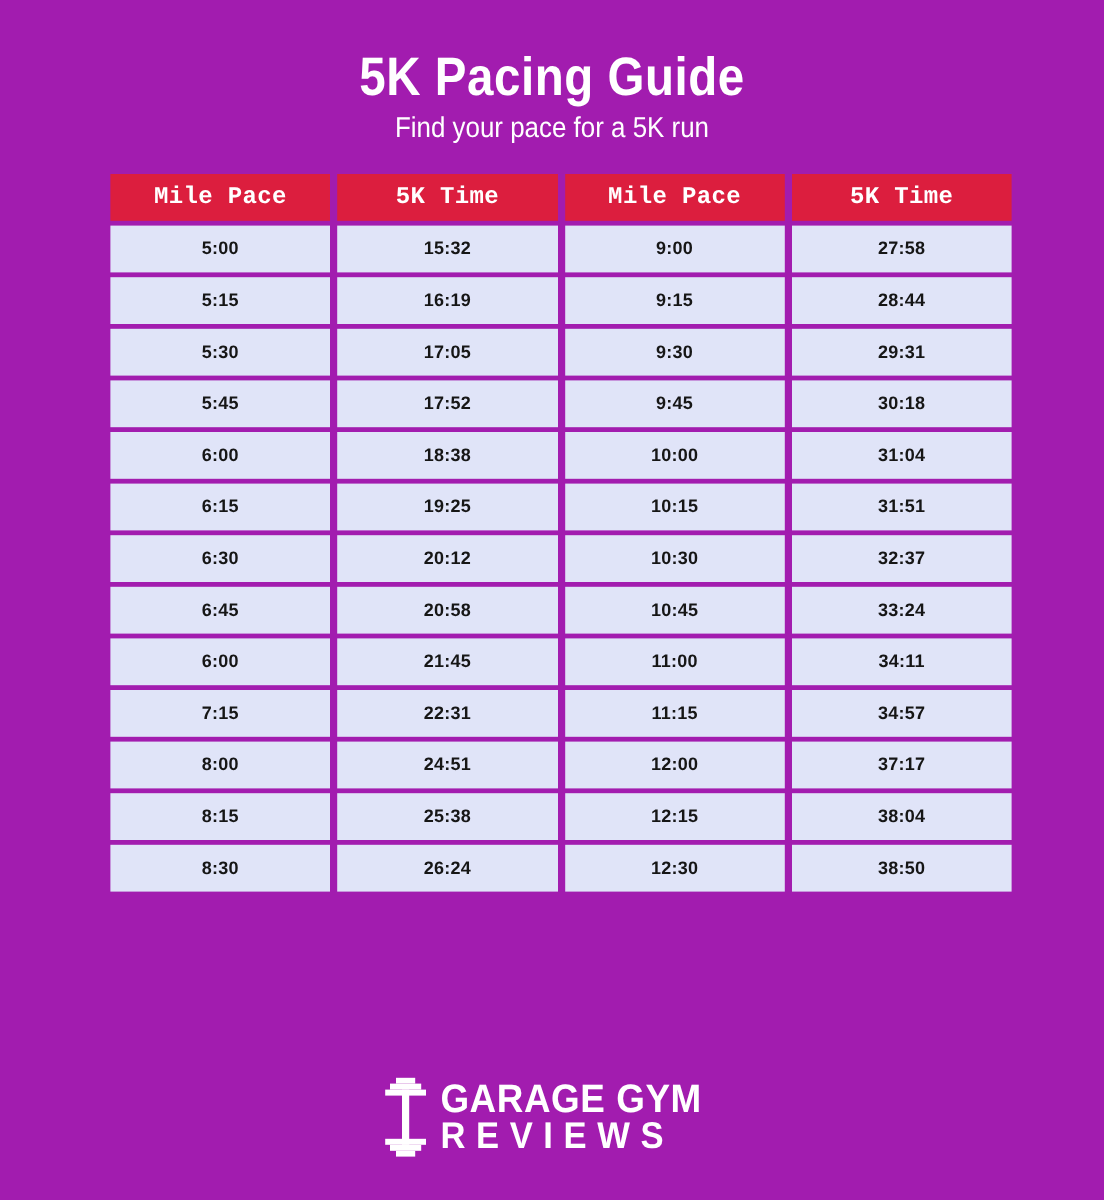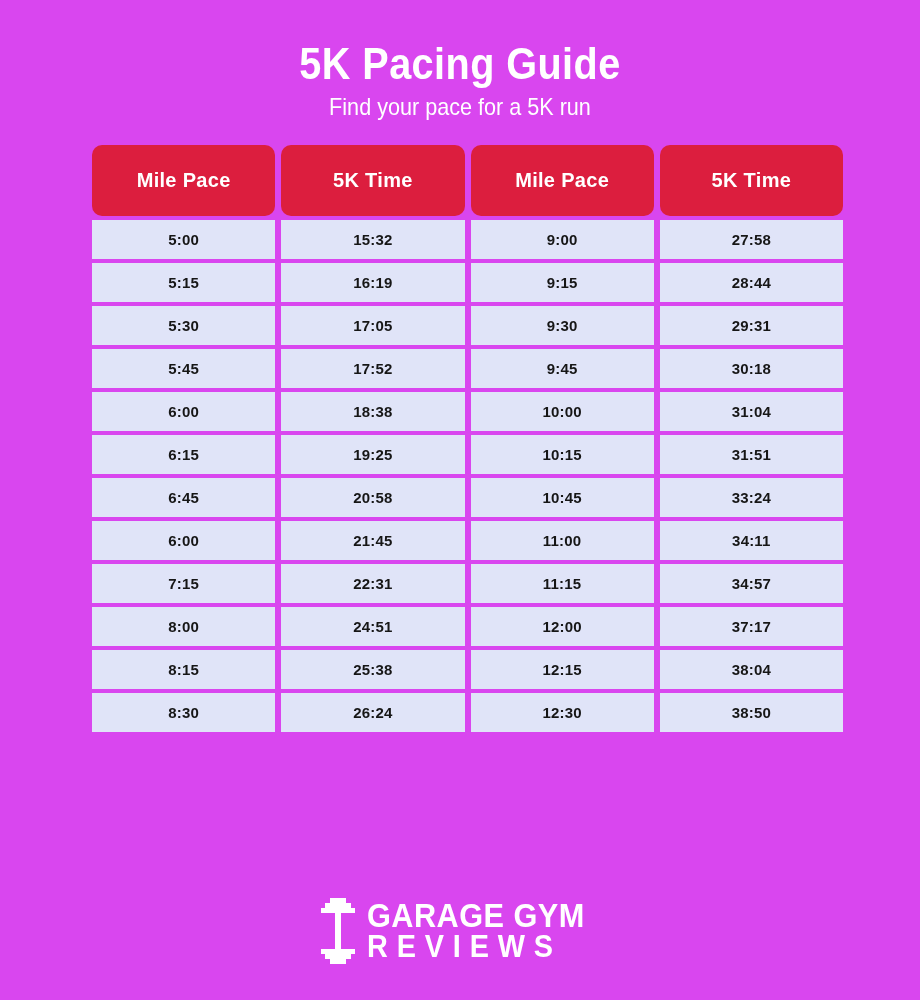--- a/index.html
+++ b/index.html
@@ -11,21 +11,21 @@
     height: 1000px;
     background: #1b74be;
     font-family: "Liberation Sans", "DejaVu Sans", sans-serif;
     overflow: hidden;
   }
 
   .page {
     position: relative;
     width: 920px;
     height: 1000px;
-    background: #d946ef;
+    background: #a21caf;
     box-sizing: border-box;
   }
 
   
   .header {
     padding-top: 38px;
     text-align: center;
   }
   .title {
     font-family: "Liberation Sans Narrow", "Liberation Sans", "DejaVu Sans Condensed", sans-serif;
@@ -61,28 +61,27 @@
   .pace-table {
     width: 763px;
     border-collapse: separate;
     border-spacing: 6px 4px;
     margin: -4px -6px;
     table-layout: fixed;
   }
   .pace-table th {
     background: #dc1e3e;
     color: #ffffff;
-    font-family: Liberation Sans, sans-serif;
+    font-family: Liberation Mono, monospace;
     font-size: 20px;
     font-weight: 700;
     height: 39px;
-    padding: 16px;
+    padding: 0;
     text-align: center;
     letter-spacing: 0.3px;
-    border-radius: 10px;
   }
   .pace-table td {
     background: #e0e4f8;
     color: #161616;
     font-family: "Liberation Sans", "DejaVu Sans", sans-serif;
     font-size: 15px;
     font-weight: 700;
     height: 39px;
     padding: 0;
     text-align: center;
@@ -186,20 +185,26 @@
             <td>6:00</td>
             <td>18:38</td>
             <td>10:00</td>
             <td>31:04</td>
           </tr>
           <tr>
             <td>6:15</td>
             <td>19:25</td>
             <td>10:15</td>
             <td>31:51</td>
+          </tr>
+          <tr>
+            <td>6:30</td>
+            <td>20:12</td>
+            <td>10:30</td>
+            <td>32:37</td>
           </tr>
           <tr>
             <td>6:45</td>
             <td>20:58</td>
             <td>10:45</td>
             <td>33:24</td>
           </tr>
           <tr>
             <td>6:00</td>
             <td>21:45</td>

